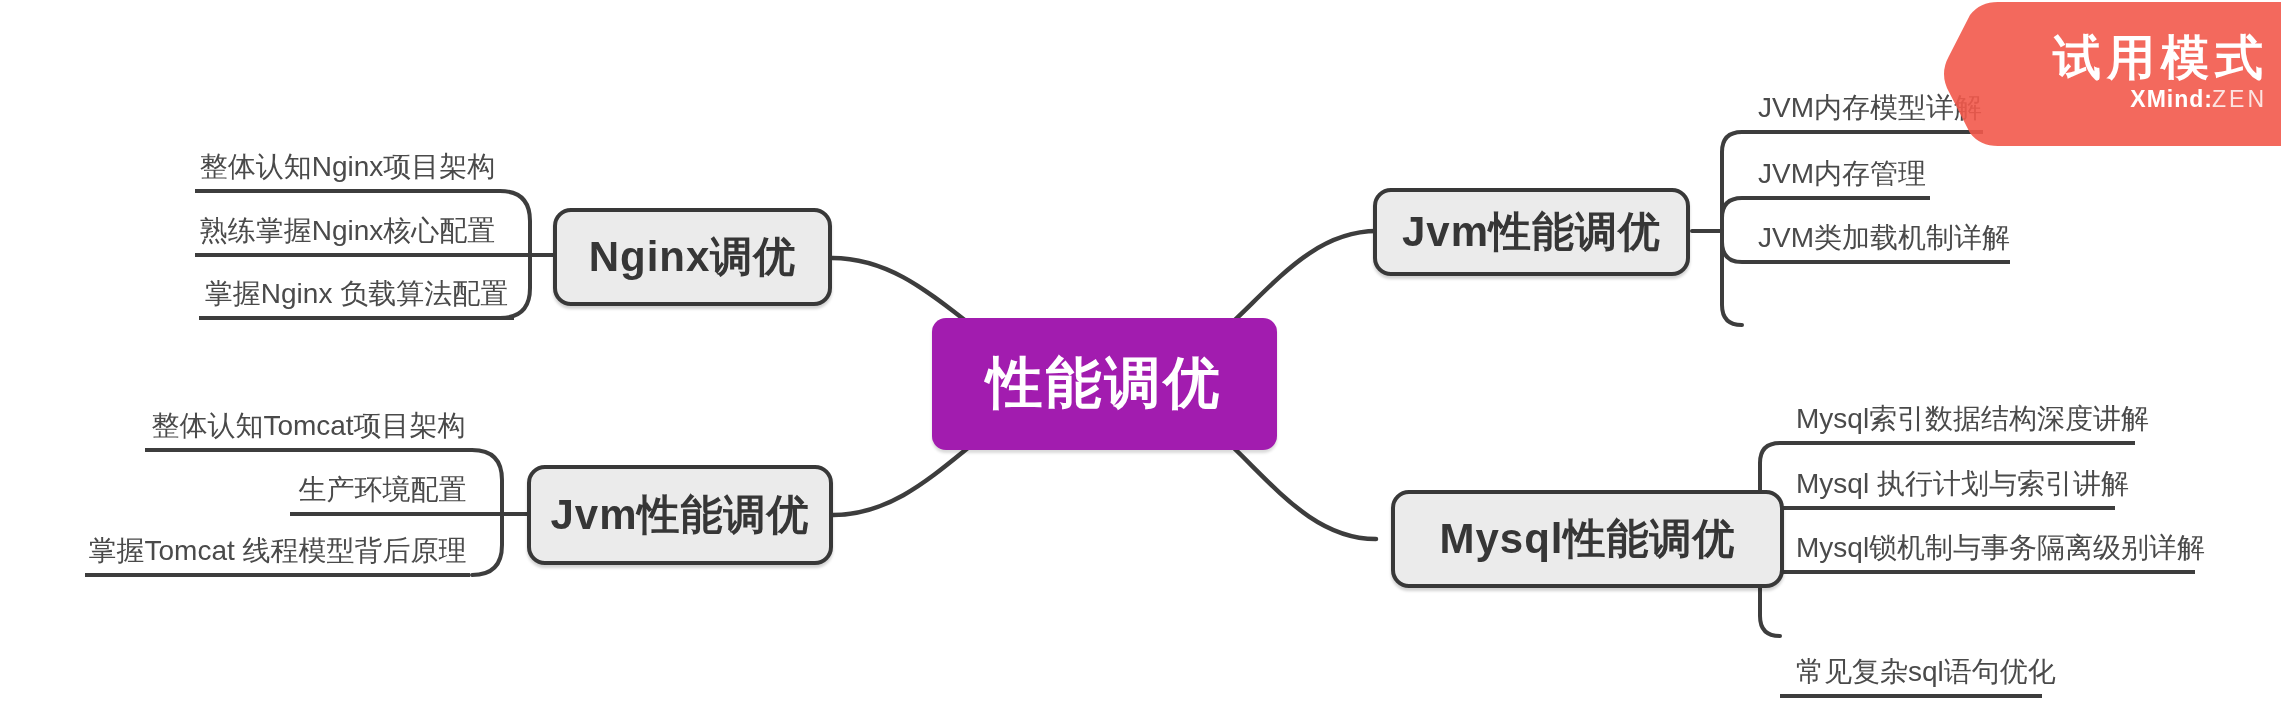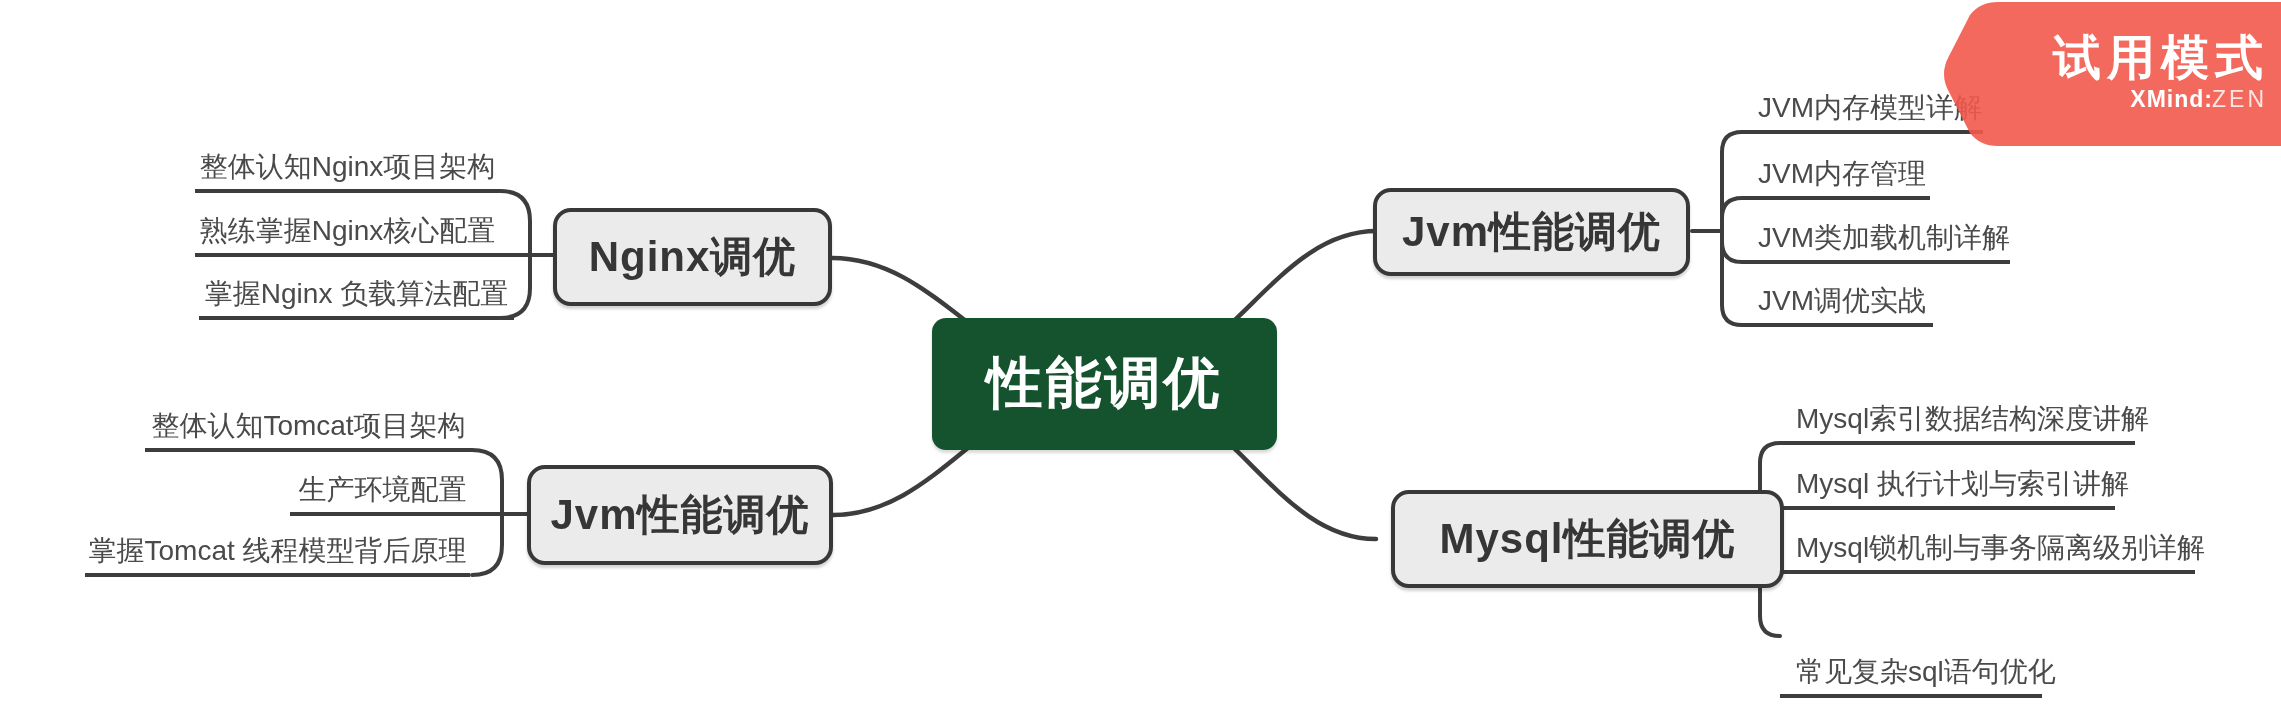--- a/index.html
+++ b/index.html
@@ -11,21 +11,21 @@
   .topic-main{position:absolute;z-index:2;display:flex;align-items:center;justify-content:center;
     background:#ebebeb;border:4px solid #383838;border-radius:18px;box-sizing:border-box;
     font-size:42px;font-weight:bold;color:#363636;letter-spacing:1px;
     box-shadow:0 3px 3px rgba(0,0,0,0.18);}
   #node-nginx  {left:553px;top:208px;width:279px;height:98px;}
   #node-tomcat {left:527px;top:465px;width:306px;height:100px;}
   #node-jvm    {left:1373px;top:182px;width:317px;height:88px;margin-top:6px;}
   #node-mysql  {left:1391px;top:490px;width:393px;height:98px;}
 
   .topic-central{position:absolute;z-index:2;left:932px;top:318px;width:345px;height:132px;
-    display:flex;align-items:center;justify-content:center;background:#14532d;border-radius:14px;
+    display:flex;align-items:center;justify-content:center;background:#a21caf;border-radius:14px;
     font-size:56px;font-weight:bold;color:#ffffff;letter-spacing:3px;
     box-shadow:0 3px 3px rgba(0,0,0,0.15);}
 
   .sub{position:absolute;z-index:1;box-sizing:border-box;font-size:28px;line-height:34px;
     color:#4a4a4a;border-bottom:4px solid #3d3d3d;padding-bottom:5px;white-space:nowrap;}
   .sub.c{text-align:center;}
   .sub.l{text-align:left;padding-left:16px;}
   #sub-n1{left:195px;top:150px;width:305px;}
   #sub-n2{left:195px;top:214px;width:305px;}
   #sub-n3{left:185px;top:277px;width:315px;margin-left:14px;}
@@ -93,21 +93,20 @@
   <div class="sub c" id="sub-n2">熟练掌握Nginx核心配置</div>
   <div class="sub c" id="sub-n3">掌握Nginx 负载算法配置</div>
 
   <div class="sub c" id="sub-t1">整体认知Tomcat项目架构</div>
   <div class="sub c" id="sub-t2">生产环境配置</div>
   <div class="sub c" id="sub-t3">掌握Tomcat 线程模型背后原理</div>
 
   <div class="sub l" id="sub-j1">JVM内存模型详解</div>
   <div class="sub l" id="sub-j2">JVM内存管理</div>
   <div class="sub l" id="sub-j3">JVM类加载机制详解</div>
-  <div class="sub l" id="sub-j4">JVM调优实战</div>
 
   <div class="sub l" id="sub-m1">Mysql索引数据结构深度讲解</div>
   <div class="sub l" id="sub-m2">Mysql 执行计划与索引讲解</div>
   <div class="sub l" id="sub-m3">Mysql锁机制与事务隔离级别详解</div>
   <div class="sub l" id="sub-m4">常见复杂sql语句优化</div>
 
   <svg class="banner" width="2281" height="725" viewBox="0 0 2281 725">
     <path d="M 1998,2 L 2281,2 L 2281,146 L 1998,146 Q 1980,146 1970,133 L 1949,92 Q 1939,74 1949,56 L 1970,15 Q 1980,2 1998,2 Z" fill="#F2594B" fill-opacity="0.9"></path>
   </svg>
   <div class="banner-title">试用模式</div>

